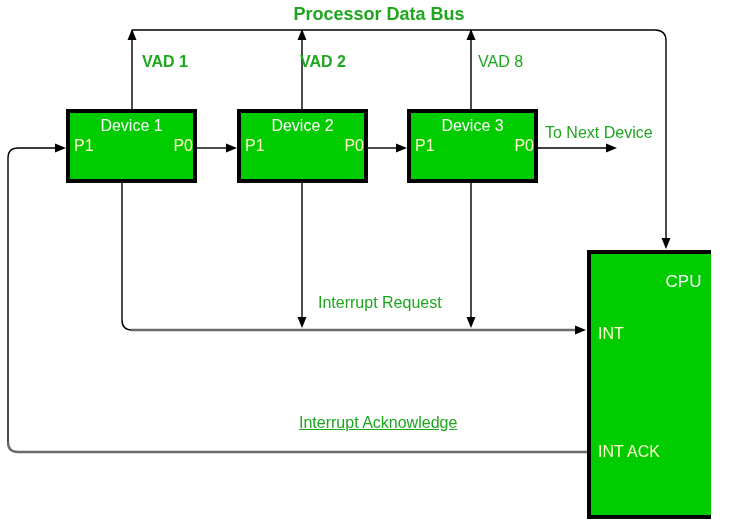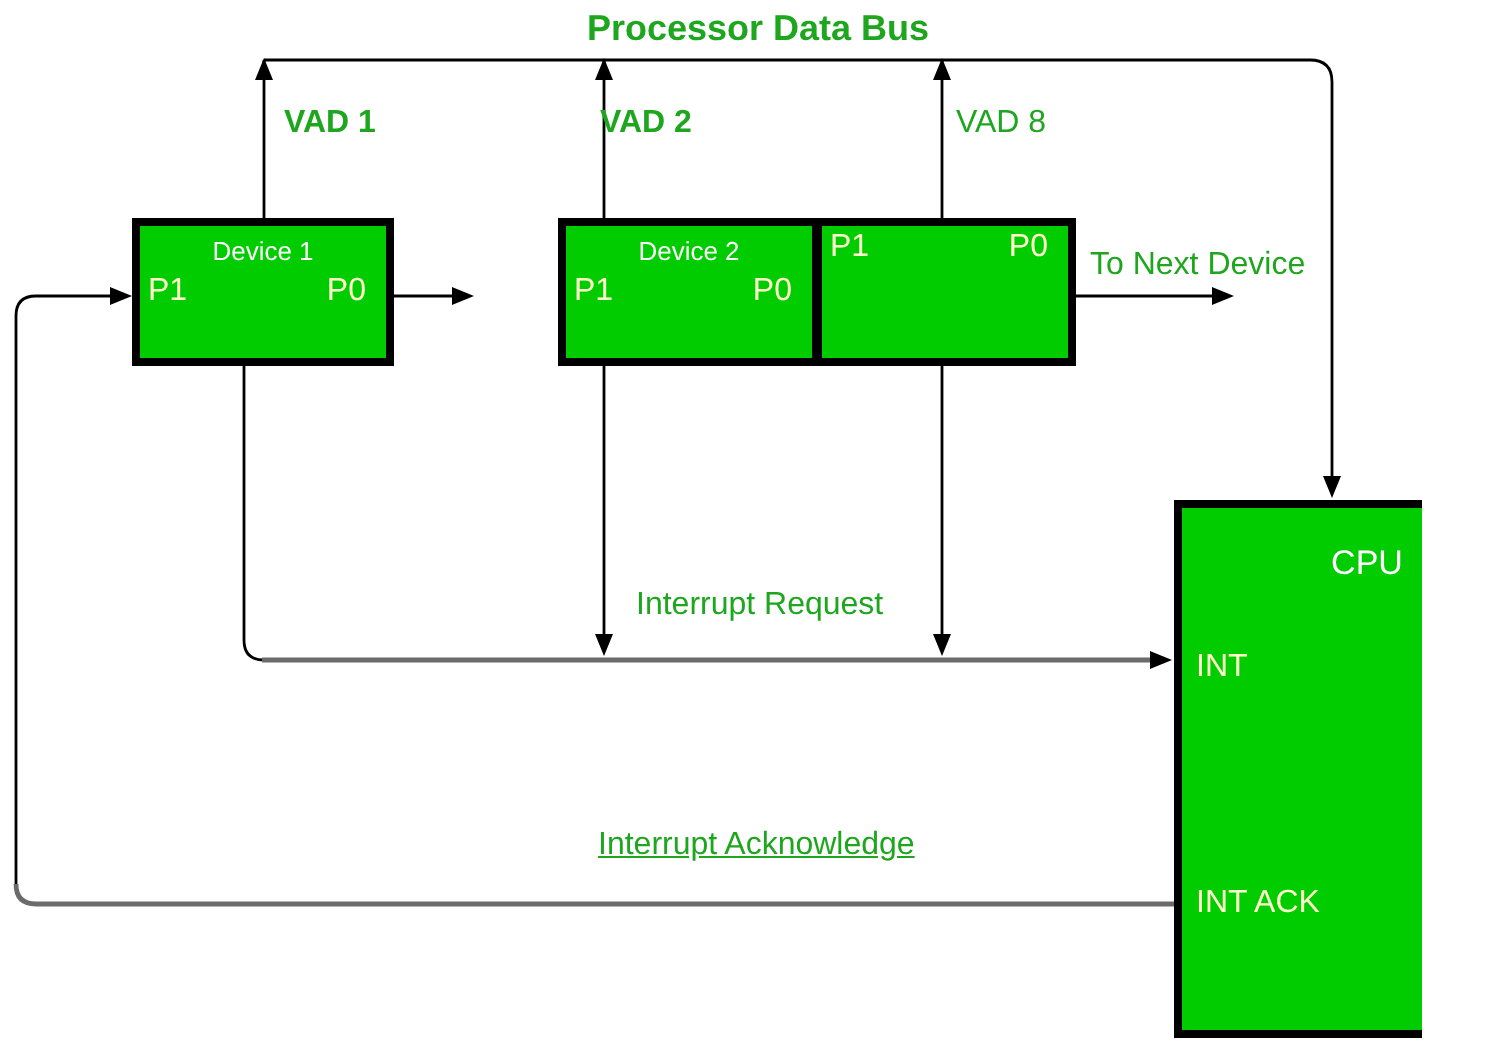--- a/index.html
+++ b/index.html
@@ -32,26 +32,26 @@
   }
   .device-box{
     position:absolute;
     top:109px;width:123px;height:66px;
     background:var(--box-fill,#00cc00);
     border:4px solid var(--box-border,#000000);
   }
   .device-name{
     text-align:center;
     padding-top:3px;
-    font-size:13px;line-height:19px;
+    font-size:16px;line-height:19px;
     color:var(--device-text,#ffffff);
   }
   .device-ports{
     display:flex;justify-content:space-between;
-    padding:0 10px 0 4px;margin-top:1px;
+    padding:0 0 0 4px;margin-top:1px;
     font-size:16px;line-height:19px;
     color:var(--port-text,#ffffcc);
   }
   .cpu-box{
     position:absolute;
     left:587px;top:250px;width:151px;height:261px;
     background:var(--box-fill,#00cc00);
     border:4px solid var(--box-border,#000000);
   }
   .cpu-name{
@@ -116,29 +116,30 @@
   <div class="green-label" style="left:299px;top:414px;text-decoration:underline;">Interrupt Acknowledge</div>
 
   <div class="device-box" style="left:66px;">
     <div class="device-name">Device 1</div>
     <div class="device-ports">
       <span>P1</span>
       <span>P0</span>
     </div>
   </div>
 
-  <div class="device-box" style="left:237px;margin-left:42px;">
+  <div class="device-box" style="left:237px;">
     <div class="device-name">Device 2</div>
     <div class="device-ports">
       <span>P1</span>
       <span>P0</span>
     </div>
   </div>
 
   <div class="device-box" style="left:407px;">
+    <div class="device-name">Device 3</div>
     <div class="device-ports">
       <span>P1</span>
       <span>P0</span>
     </div>
   </div>
 
   <div class="cpu-box">
     <div class="cpu-name">CPU</div>
     <div class="cpu-port" id="cpu-int">INT</div>
     <div class="cpu-port" id="cpu-int-ack">INT ACK</div>

